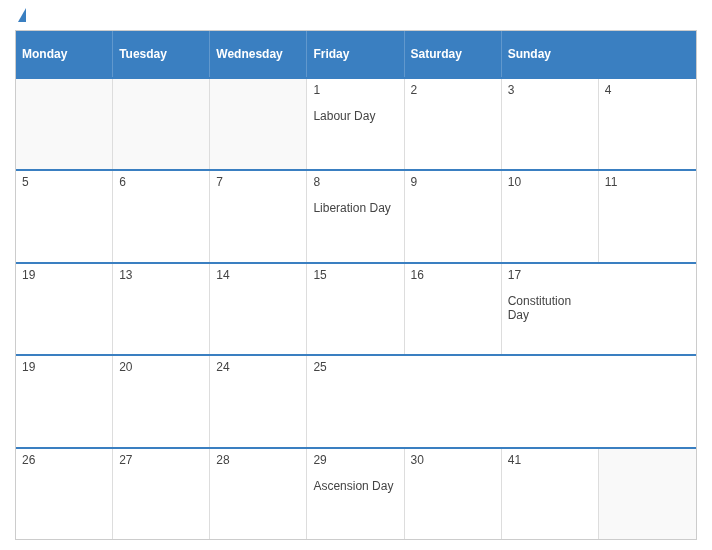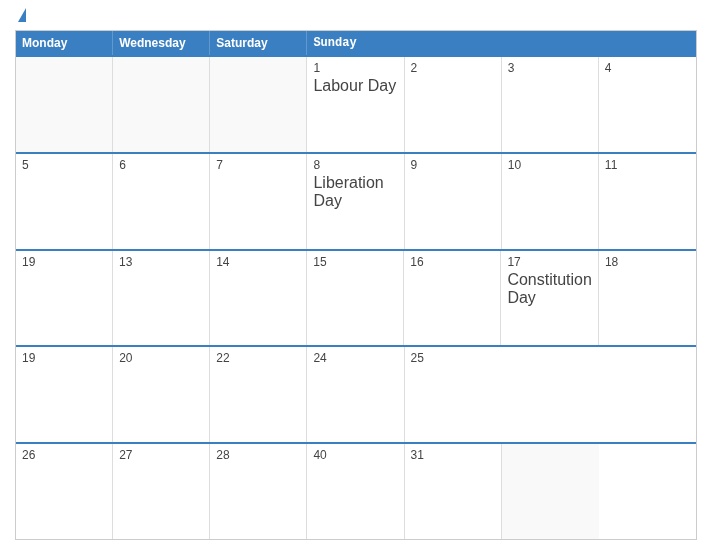--- a/index.html
+++ b/index.html
@@ -70,25 +70,25 @@
     }
     .cal-header-row {
       display: grid;
       grid-template-columns: repeat(7, 1fr);
       background: #3a7fc1;
     }
     .cal-header-cell {
       color: #fff;
       font-size: 12px;
       font-weight: bold;
-      padding: 5px 6px;
+      padding: 16px 6px;
       text-align: left;
       border-right: 1px solid rgba(255,255,255,0.2);
     }
-    .cal-header-cell:last-child { border-right: none; font-family: Liberation Mono, monospace; }
+    .cal-header-cell:last-child { border-right: none; }
     .cal-body {
       flex: 1;
       display: flex;
       flex-direction: column;
     }
     .cal-week {
       display: grid;
       grid-template-columns: repeat(7, 1fr);
       flex: 1;
       border-top: 2px solid #3a7fc1;
@@ -105,22 +105,23 @@
     }
     .cal-cell:last-child { border-right: none; }
     .cal-cell.empty {
       background: #f9f9f9;
     }
     .day-num {
       font-size: 12px;
       color: #444;
     }
     .day-event {
-      font-size: 16px;
+      font-size: 12px;
       color: #444;
+      margin-top: 10px;
     }
     .cal-week:last-child .cal-cell {
       
     }
   </style>
 </head>
 <body>
 
 <div class="page">
   <div class="header">
@@ -129,21 +130,23 @@
       <div class="logo-triangle"></div>
       <span class="logo-text-blue"></span>
     </div>
     <div class="title"></div>
     <div class="country"></div>
   </div>
 
   <div class="calendar">
     <div class="cal-header-row">
     <div class="cal-header-cell">Monday</div>
+        <div class="cal-header-cell">Tuesday</div>
         <div class="cal-header-cell">Wednesday</div>
+        <div class="cal-header-cell">Friday</div>
         <div class="cal-header-cell">Saturday</div>
         <div class="cal-header-cell">Sunday</div>
       </div>
     <div class="cal-body">
     <div class="cal-week">
           <div class="cal-cell empty"></div>
           <div class="cal-cell empty"></div>
           <div class="cal-cell empty"></div>
           <div class="cal-cell">
             <span class="day-num">1</span>
@@ -196,54 +199,52 @@
           <div class="cal-cell">
             <span class="day-num">15</span>
           </div>
           <div class="cal-cell">
             <span class="day-num">16</span>
           </div>
           <div class="cal-cell">
             <span class="day-num">17</span>
             <span class="day-event">Constitution Day</span>
           </div>
-          <div class="cal-cell">
-            <span class="day-num">18</span>
-          </div>
         </div>
         <div class="cal-week">
           <div class="cal-cell">
             <span class="day-num">19</span>
           </div>
           <div class="cal-cell">
             <span class="day-num">20</span>
           </div>
           <div class="cal-cell">
-            <span class="day-num">22</span>
-          </div>
-          <div class="cal-cell">
             <span class="day-num">24</span>
           </div>
           <div class="cal-cell">
             <span class="day-num">25</span>
           </div>
         </div>
         <div class="cal-week">
           <div class="cal-cell">
             <span class="day-num">26</span>
           </div>
           <div class="cal-cell">
             <span class="day-num">27</span>
           </div>
           <div class="cal-cell">
             <span class="day-num">28</span>
           </div>
           <div class="cal-cell">
-            <span class="day-num">40</span>
-          </div>
-          <div class="cal-cell">
-            <span class="day-num">31</span>
+            <span class="day-num">29</span>
+            <span class="day-event">Ascension Day</span>
+          </div>
+          <div class="cal-cell">
+            <span class="day-num">30</span>
+          </div>
+          <div class="cal-cell">
+            <span class="day-num">41</span>
           </div>
           <div class="cal-cell empty"></div>
         </div>
       </div>
   </div>
 </div>
 
 </body></html>

